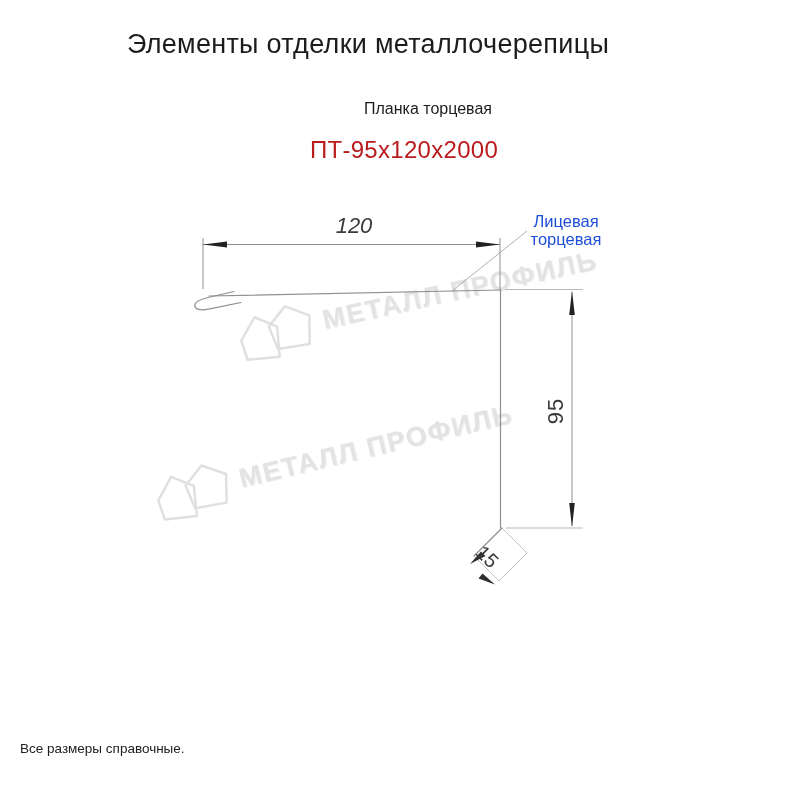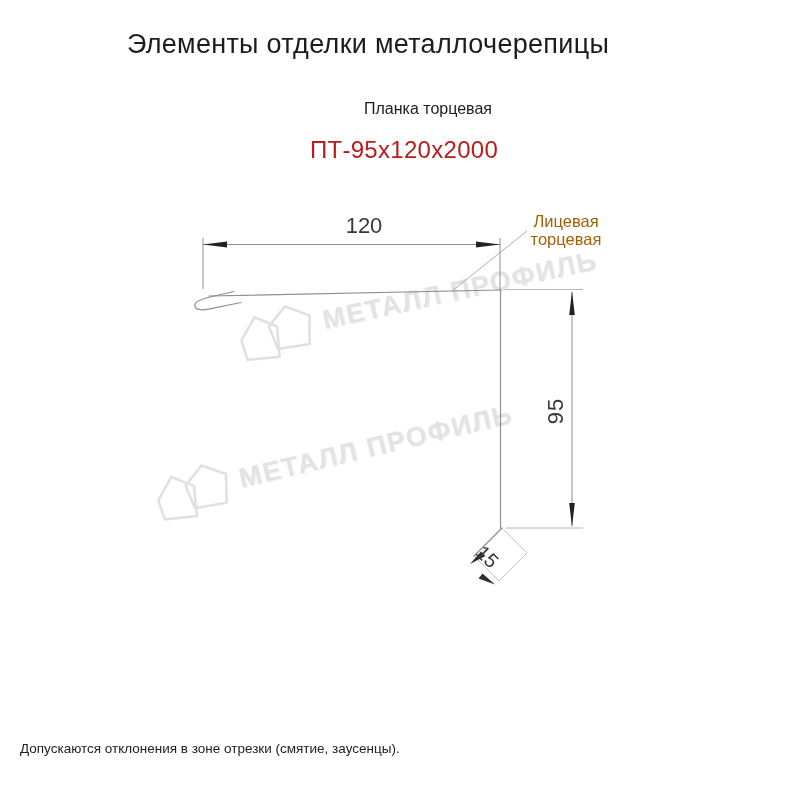--- a/index.html
+++ b/index.html
@@ -5,25 +5,25 @@
   html,body{margin:0;padding:0;}
   body{width:800px;height:800px;background:#ffffff;position:relative;overflow:hidden;
        font-family:"Liberation Sans", sans-serif;}
   .abs{position:absolute;}
   .title{top:29px;left:368px;transform:translateX(-50%);font-size:27px;color:#1c1c1c;
          white-space:nowrap;letter-spacing:0.3px;}
   .sub1{top:100px;left:403px;transform:translateX(-50%);font-size:16px;color:#1d1d1d;white-space:nowrap;margin-left:25px;}
   .sub2{top:136px;left:404px;transform:translateX(-50%);font-size:24px;color:#b91c1c;
         letter-spacing:0.3px;white-space:nowrap;}
   .dim{color:#3a3a3a;white-space:nowrap;}
-  .dim-w{top:213px;left:364px;transform:translateX(-50%);font-size:22px;}
+  .dim-w{top:213px;left:354px;transform:translateX(-50%);font-size:22px;font-style:italic;}
   .dim-h{top:411px;left:556px;transform:translate(-50%,-50%) rotate(-90deg);font-size:22px;letter-spacing:1px;}
   .dim-f{top:557px;left:487px;transform:translate(-50%,-50%) rotate(45deg);font-size:20px;}
   .face-label{top:212px;left:522px;width:88px;text-align:center;font-size:16.5px;
-              line-height:18px;color:#a16207;}
+              line-height:18px;color:#1d4ed8;}
   .footer{left:20px;top:740px;font-size:13.5px;line-height:18.5px;color:#222222;}
   .wm{height:56px;display:flex;align-items:center;transform-origin:0 50%;pointer-events:none;}
   .wm1{left:235px;top:312px;transform:rotate(-12.5deg);}
   .wm2{left:152px;top:472px;transform:rotate(-13.5deg);}
   .wm-text{font-size:27px;font-weight:bold;color:#e3e3e3;letter-spacing:1.5px;
            margin-left:10px;white-space:nowrap;text-shadow:1px 1px 0 #f1f1f1;}
   svg.draw{top:0;left:0;}
 </style>
 </head>
 <body>
@@ -90,14 +90,14 @@
 <div class="abs dim dim-w">120</div>
 <div class="abs dim dim-h">95</div>
 <div class="abs dim dim-f">15</div>
 
 <div class="abs face-label">
   <div>Лицевая</div>
   <div>торцевая</div>
 </div>
 
 <div class="abs footer">
-  <div>Допускаются отклонения в зоне отрезки (смятие, заусенцы).</div>
+  <div>Все размеры справочные.</div>
 </div>
 
 </body></html>

